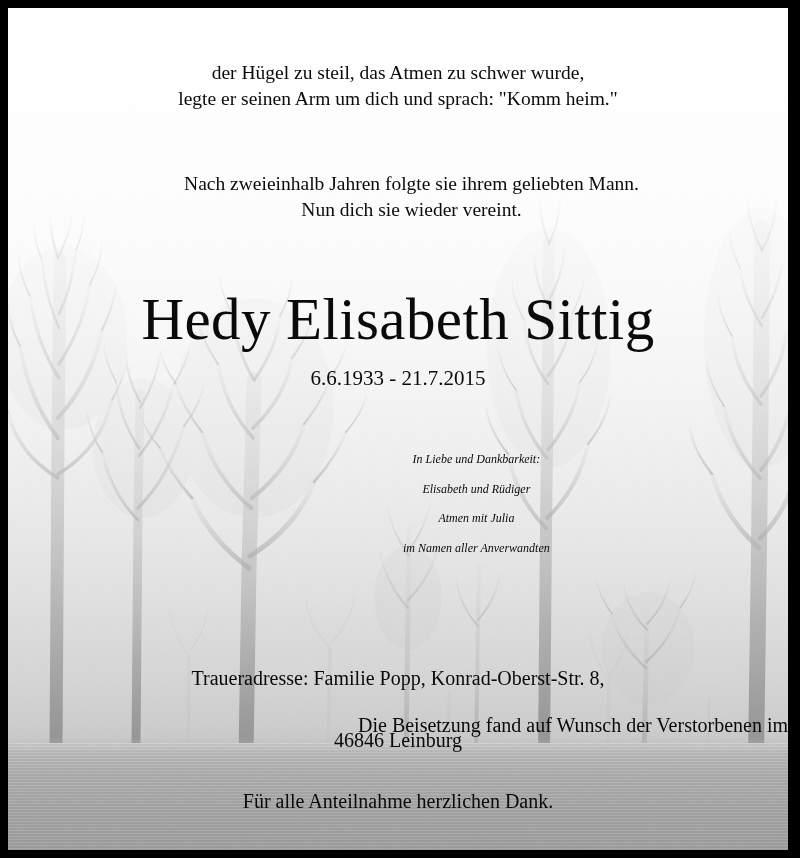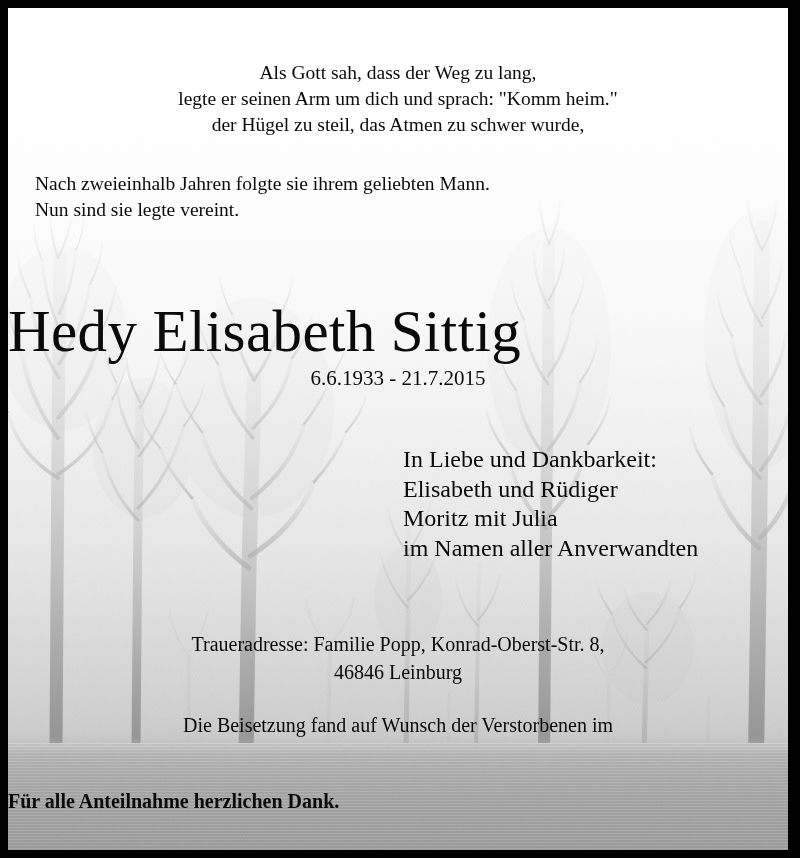--- a/index.html
+++ b/index.html
@@ -128,83 +128,85 @@
     text-align: center;
     font-size: 19.5px;
     line-height: 26px;
   }
   .verse .ln { display: block; }
 
   .lead {
     position: absolute;
     left: 0; right: 0;
     top: 163px;
-    text-align: left;
+    text-align: center;
     font-size: 19.5px;
     line-height: 26px;
     padding-left: 27px;
   }
   .lead .ln { display: block; }
 
   .deceased-name {
     position: absolute;
     left: 0; right: 0;
-    top: 292px;
+    top: 280px;
+    text-align: center;
     font-size: 59px;
     line-height: 62px;
     letter-spacing: .4px;
     white-space: nowrap;
   }
 
   .life-dates {
     position: absolute;
     left: 0; right: 0;
     top: 357px;
     text-align: center;
     font-size: 21px;
     line-height: 26px;
   }
 
   .mourners {
     position: absolute;
     left: 395px;
     top: 437px;
-    text-align: left;
-    font-size: 24px;
+    text-align: center;
+    font-size: 12px;
     line-height: 29.5px;
+    font-style: italic;
   }
   .mourners .ln { display: block; white-space: nowrap; }
 
   .funeral-address {
     position: absolute;
     left: 0; right: 0;
     top: 622px;
     text-align: center;
     font-size: 20px;
     line-height: 28px;
   }
-  .funeral-address .ln { display: block; }
+  .funeral-address .ln { display: block; margin-top: 34px; }
 
   .burial-note {
     position: absolute;
     left: 0; right: 0;
     top: 703px;
     text-align: center;
     font-size: 20px;
     line-height: 28px;
   }
-  .burial-note .ln { display: block; }
+  .burial-note .ln { display: block; text-align: right; }
 
   .thanks-note {
     position: absolute;
     left: 0; right: 0;
     top: 779px;
+    text-align: center;
     font-size: 20px;
     line-height: 28px;
-    font-weight: bold;
   }
 </style>
 </head>
 <body>
 
 <div id="obituary-card">
   <div id="photo-canvas">
 
     <div class="bg-sky"></div>
 
@@ -369,38 +371,37 @@
     </svg>
 
     <div class="bg-ground-blend"></div>
     <div class="bg-ground"></div>
     <div class="bg-grain"></div>
     <div class="bg-veil"></div>
 
     <div id="text-layer">
 
       <div class="verse">
-        <span class="ln">Als Gott sah, dass der Weg zu lang,</span>
+        <span class="ln">der Hügel zu steil, das Atmen zu schwer wurde,</span>
         <span class="ln">legte er seinen Arm um dich und sprach: "Komm heim."</span>
-        <span class="ln">der Hügel zu steil, das Atmen zu schwer wurde,</span>
       </div>
 
       <div class="lead">
         <span class="ln">Nach zweieinhalb Jahren folgte sie ihrem geliebten Mann.</span>
-        <span class="ln">Nun sind sie legte vereint.</span>
+        <span class="ln">Nun dich sie wieder vereint.</span>
       </div>
 
       <div class="deceased-name">Hedy Elisabeth Sittig</div>
 
       <div class="life-dates">6.6.1933 - 21.7.2015</div>
 
       <div class="mourners">
         <span class="ln">In Liebe und Dankbarkeit:</span>
         <span class="ln">Elisabeth und Rüdiger</span>
-        <span class="ln">Moritz mit Julia</span>
+        <span class="ln">Atmen mit Julia</span>
         <span class="ln">im Namen aller Anverwandten</span>
       </div>
 
       <div class="funeral-address">
         <span class="ln">Traueradresse: Familie Popp, Konrad-Oberst-Str. 8,</span>
         <span class="ln">46846 Leinburg</span>
       </div>
 
       <div class="burial-note">
         <span class="ln">Die Beisetzung fand auf Wunsch der Verstorbenen im</span>

